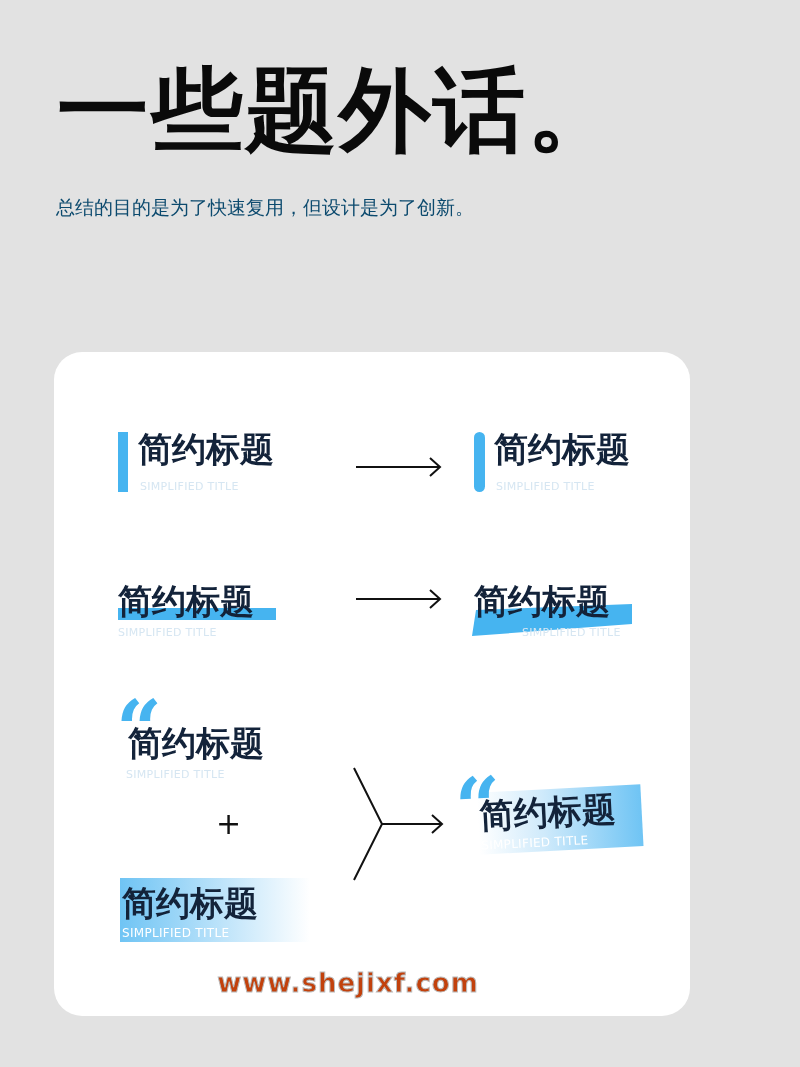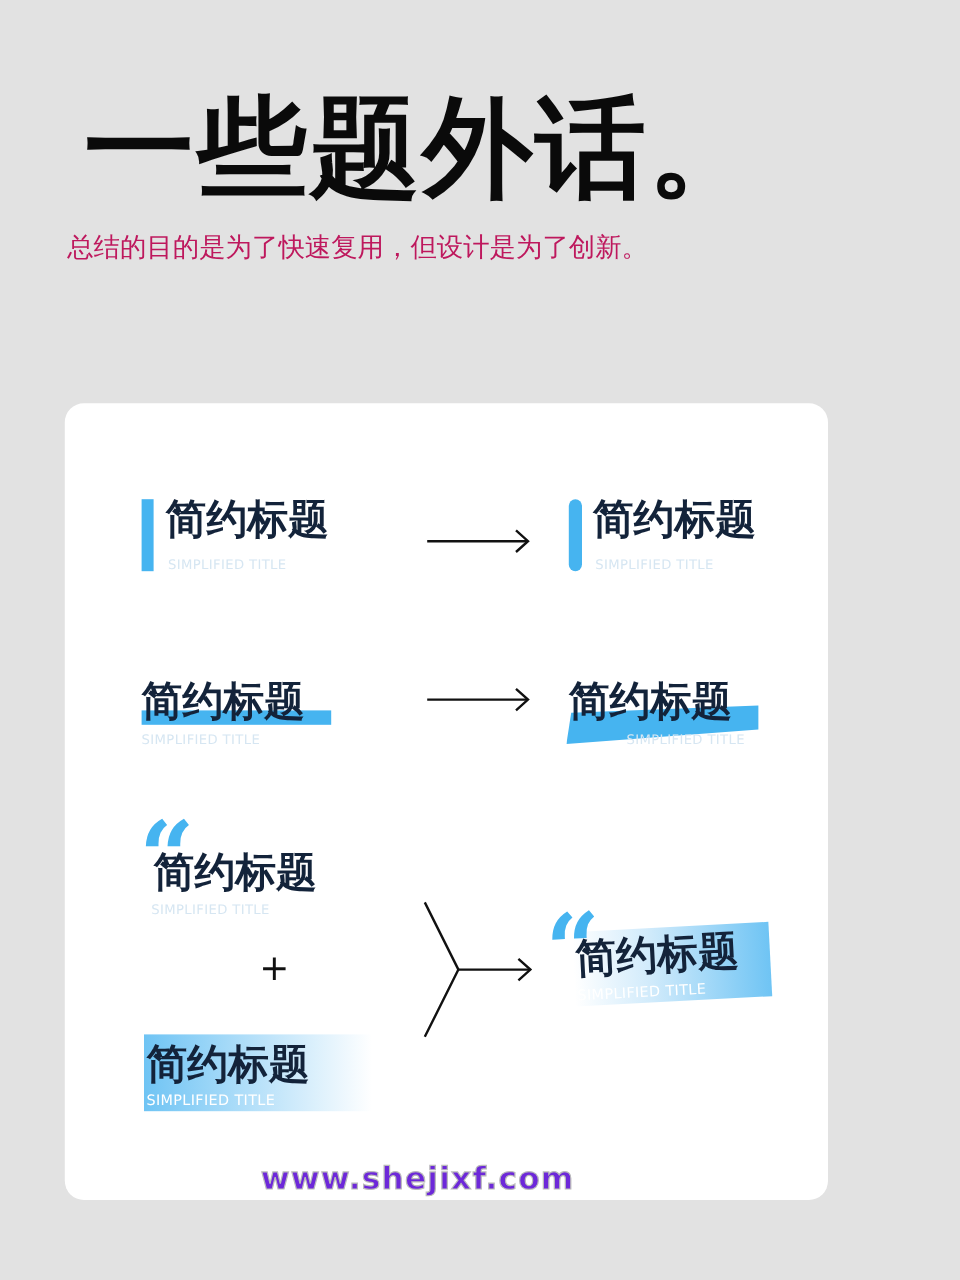--- a/index.html
+++ b/index.html
@@ -1,26 +1,26 @@
 <!DOCTYPE html>
 <html><head>
 <meta charset="utf-8">
 <style>
   html,body{margin:0;padding:0;}
   body{width:800px;height:1067px;background:#e2e2e2;position:relative;overflow:hidden;font-family:"DejaVu Sans",sans-serif;}
-  .headline{position:absolute;left:52px;top:60px;font-size:92px;font-weight:900;color:#0a0a0a;letter-spacing:2px;line-height:1;margin:18px;}
-  .desc{position:absolute;left:56px;top:190px;font-size:22px;color:#be185d;line-height:34px;}
+  .headline{position:absolute;left:52px;top:60px;font-size:92px;font-weight:900;color:#0a0a0a;letter-spacing:2px;line-height:1;margin:5px;}
+  .desc{position:absolute;left:56px;top:190px;font-size:19px;color:#0c4a6e;line-height:34px;}
   .desc div{white-space:nowrap;}
-  .card{position:absolute;left:54px;top:336px;width:636px;height:664px;background:#fff;border-radius:16px;}
+  .card{position:absolute;left:54px;top:352px;width:636px;height:664px;background:#fff;border-radius:28px;}
   .t{position:absolute;font-weight:bold;color:#13233a;font-size:34px;line-height:1;white-space:nowrap;}
   .s{position:absolute;font-size:11px;color:#d6e6f2;white-space:nowrap;letter-spacing:0.3px;}
   .bar{position:absolute;background:#46b4f0;}
   .arrow{position:absolute;}
   .quote{position:absolute;color:#46b4f0;font-weight:900;font-family:"DejaVu Serif",serif;line-height:1;}
-  .watermark{position:absolute;left:0;width:696px;top:968px;text-align:center;font-size:26px;font-weight:bold;color:#6d28d9;-webkit-text-stroke:1px #bbb;letter-spacing:1px;}
+  .watermark{position:absolute;left:0;width:696px;top:968px;text-align:center;font-size:26px;font-weight:bold;color:#c2410c;-webkit-text-stroke:1px #bbb;letter-spacing:1px;}
 </style>
 </head>
 <body>
 
 <h1 class="headline">一些题外话。</h1>
 
 <div class="desc">
   <div>总结的目的是为了快速复用，但设计是为了创新。</div>
 </div>
 

